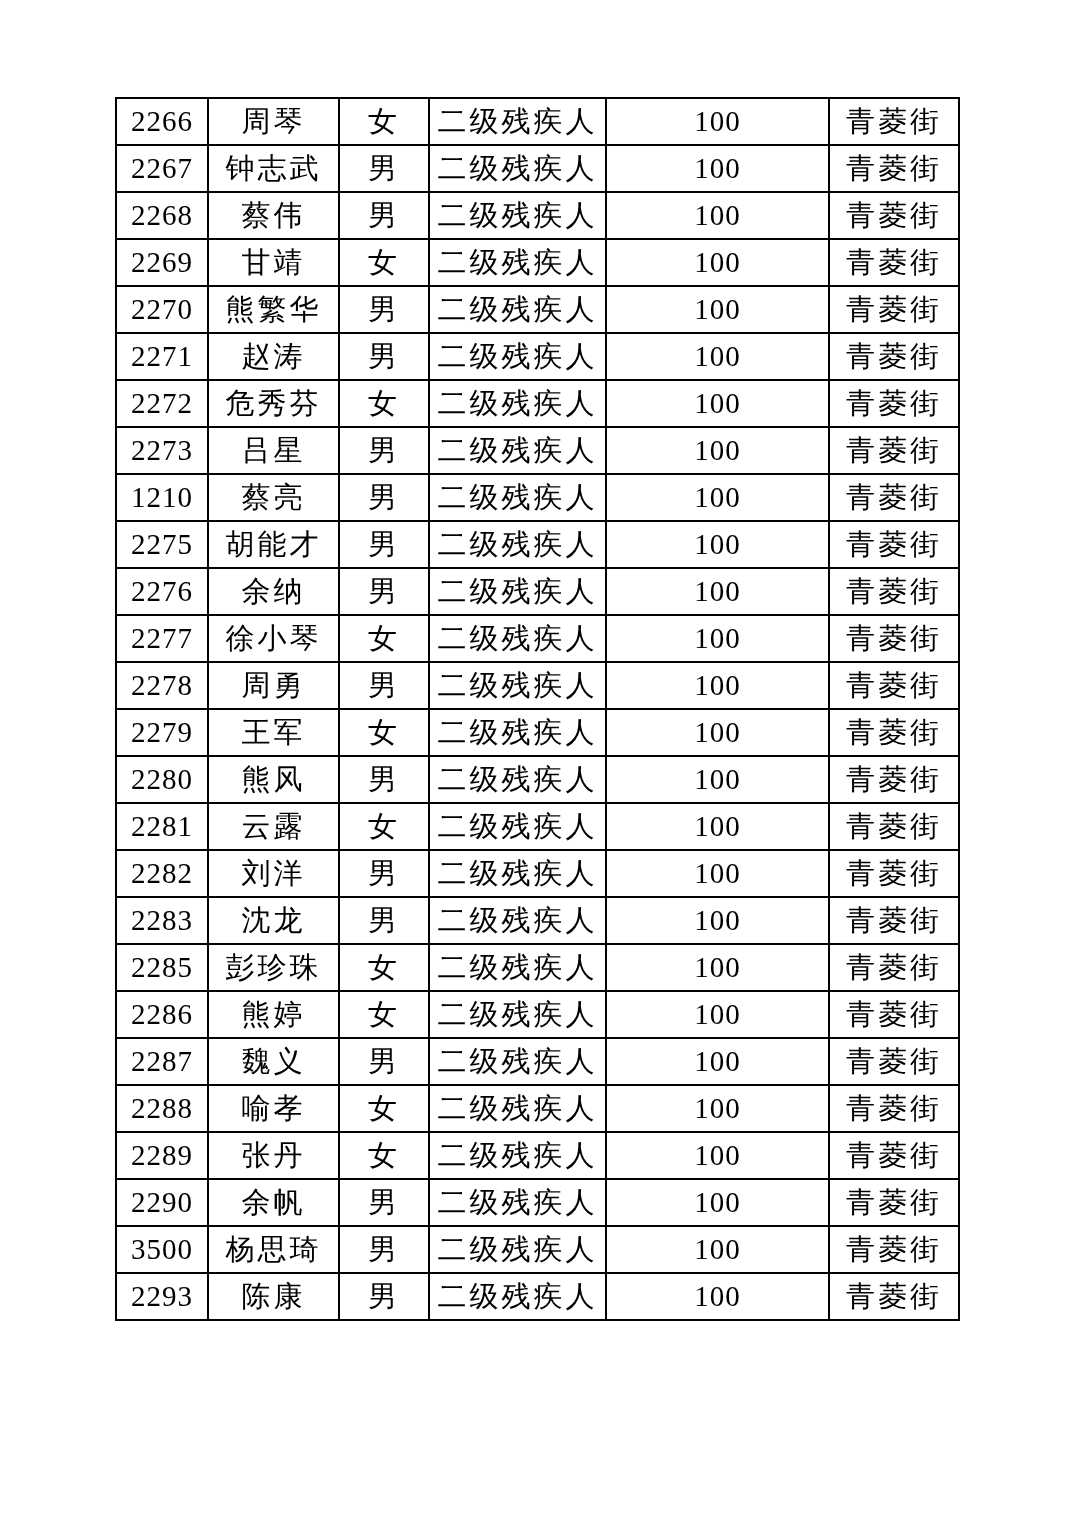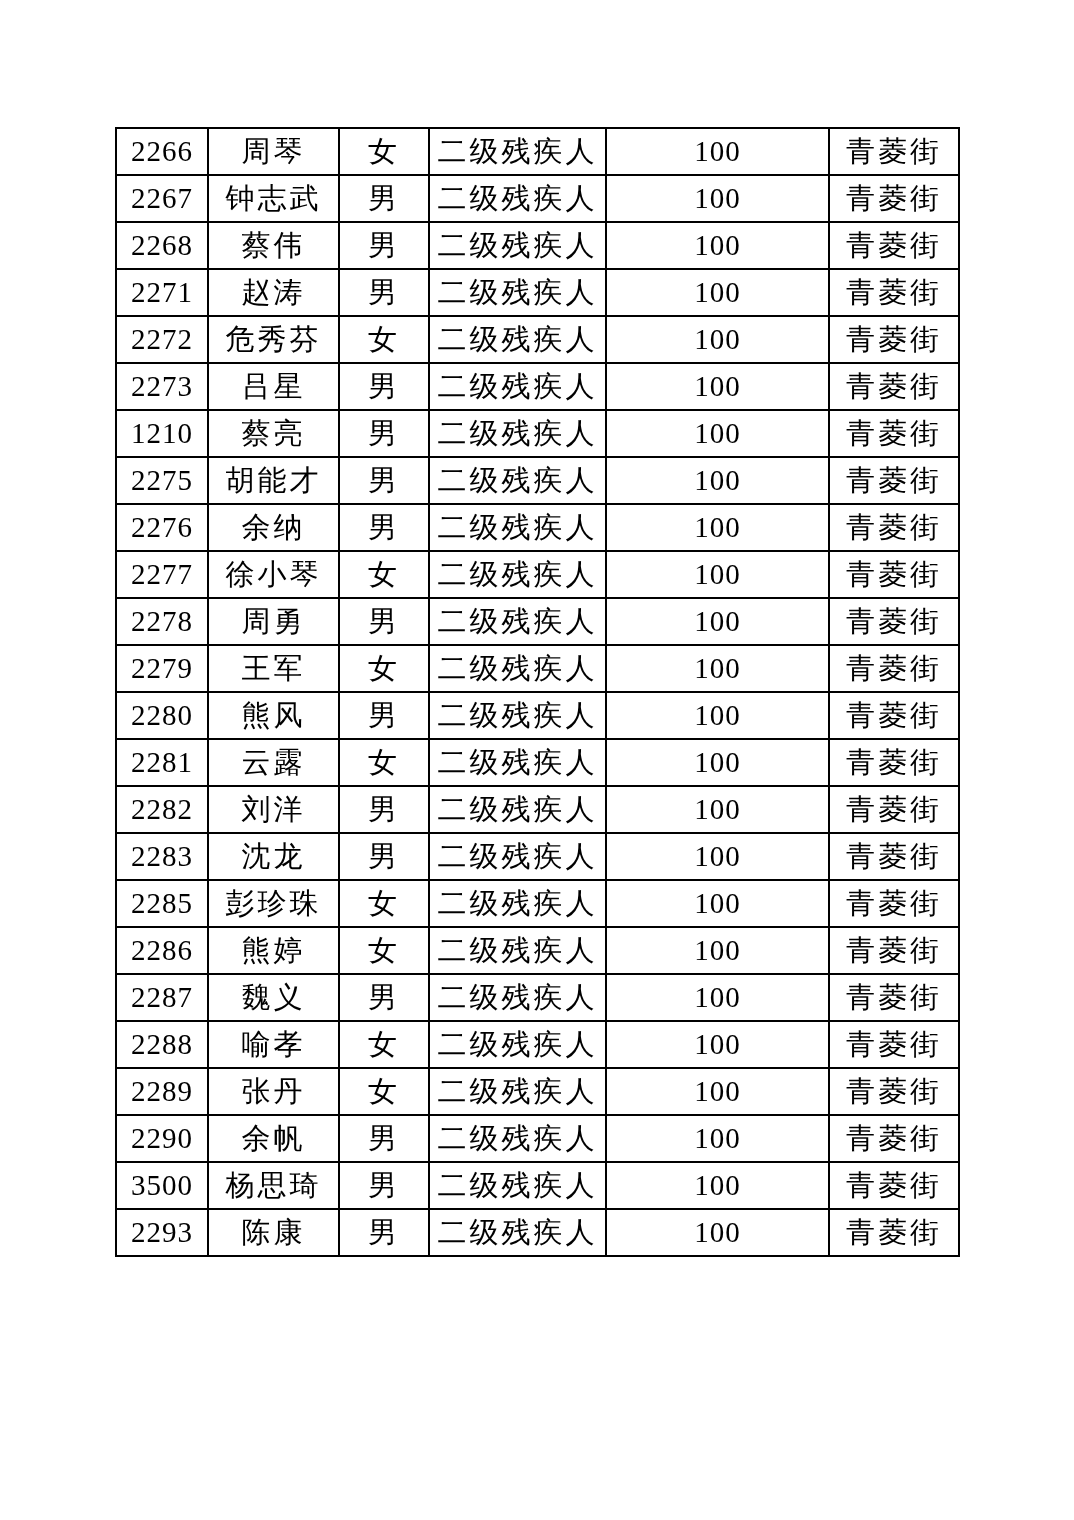--- a/index.html
+++ b/index.html
@@ -22,21 +22,20 @@
     height: 1520px;
     background: #ffffff;
   }
   table.roster {
     position: absolute;
     left: 115px;
     top: 97px;
     border-collapse: collapse;
     table-layout: fixed;
     border: 2px solid #000000;
-    margin-top: 30px;
   }
   table.roster td {
     border: 2px solid #000000;
     height: 45px;
     padding: 0;
     text-align: center;
     vertical-align: middle;
     font-size: 29px;
     line-height: 1;
     white-space: nowrap;
@@ -85,21 +84,37 @@
 
   <tr>
     <td class="num">2268</td>
     <td class="cjk">蔡伟</td>
     <td class="cjk">男</td>
     <td class="cjk">二级残疾人</td>
     <td class="num">100</td>
     <td class="cjk">青菱街</td>
   </tr>
 
-
+  <tr>
+    <td class="num">2269</td>
+    <td class="cjk">甘靖</td>
+    <td class="cjk">女</td>
+    <td class="cjk">二级残疾人</td>
+    <td class="num">100</td>
+    <td class="cjk">青菱街</td>
+  </tr>
+
+  <tr>
+    <td class="num">2270</td>
+    <td class="cjk">熊繁华</td>
+    <td class="cjk">男</td>
+    <td class="cjk">二级残疾人</td>
+    <td class="num">100</td>
+    <td class="cjk">青菱街</td>
+  </tr>
 
   <tr>
     <td class="num">2271</td>
     <td class="cjk">赵涛</td>
     <td class="cjk">男</td>
     <td class="cjk">二级残疾人</td>
     <td class="num">100</td>
     <td class="cjk">青菱街</td>
   </tr>
 

